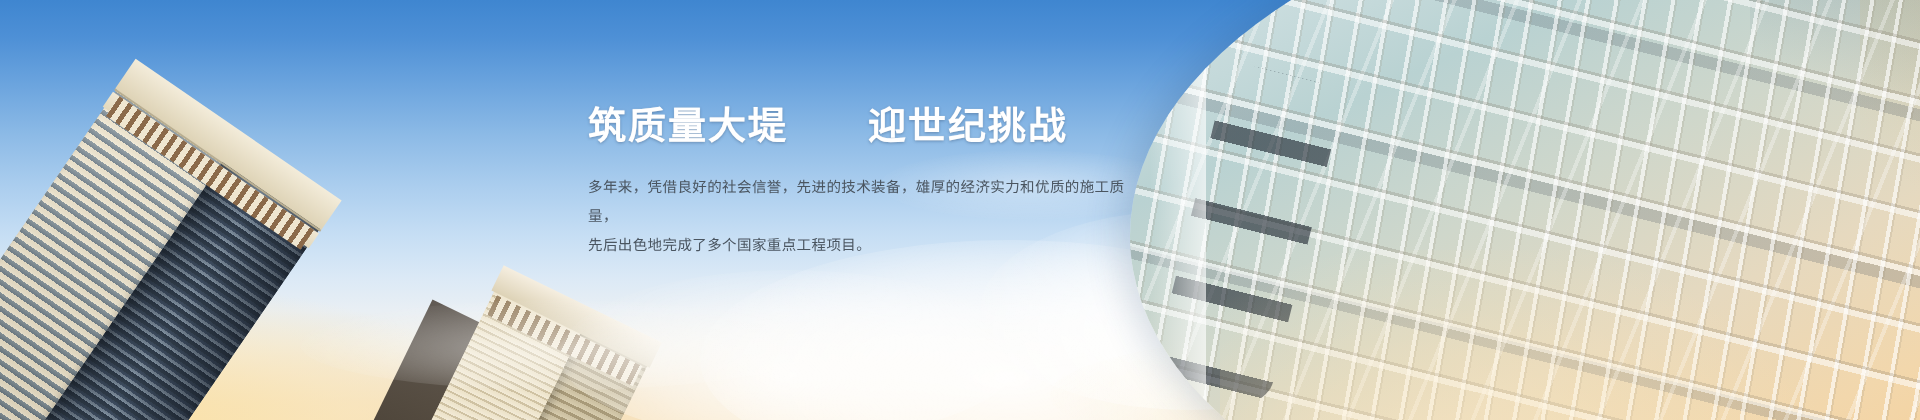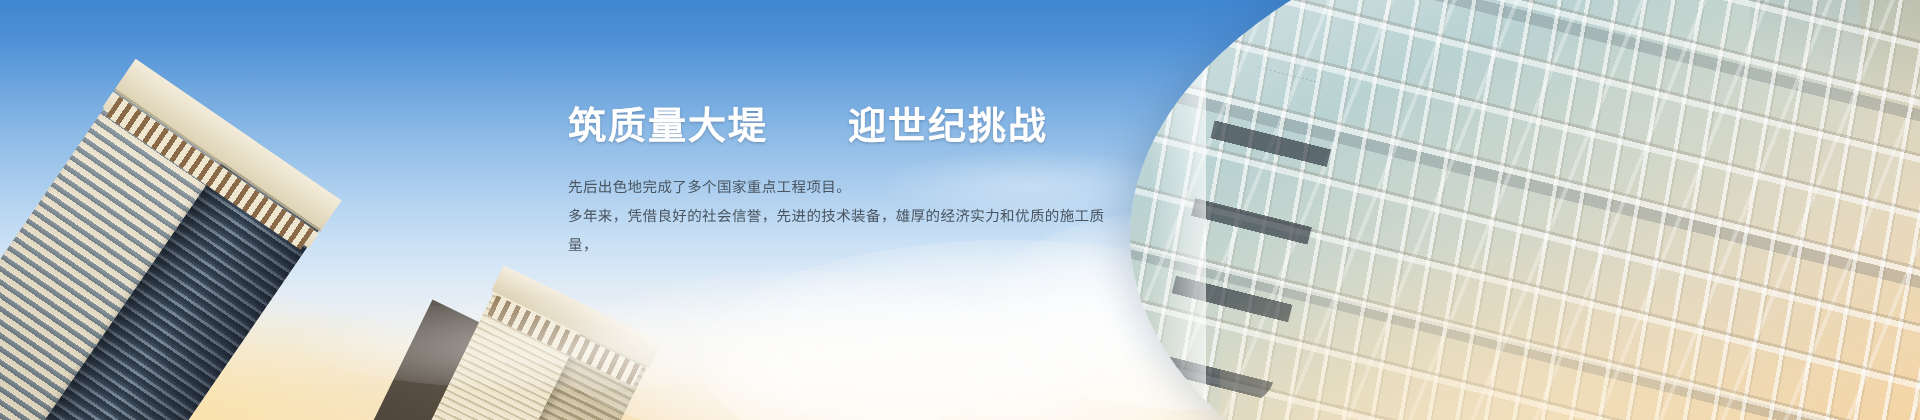--- a/index.html
+++ b/index.html
@@ -282,21 +282,21 @@
   }
   .tr-edge{
     position:absolute; left:20px; top:0; width:56px; height:700px;
     background:linear-gradient(to right, rgba(255,255,255,.0), rgba(255,255,255,.65));
     border-radius:60% 0 0 60%;
   }
 
   
   .copy{
     position:absolute;
-    left:568px; top:104px;
+    left:588px; top:104px;
     width:540px;
   }
   .headline{
     margin:0;
     font-size:38px;
     line-height:1.18;
     font-weight:bold;
     color:#ffffff;
     letter-spacing:2px;
     white-space:pre;
@@ -359,18 +359,18 @@
       <div class="tr-horz"></div>
       <div class="tr-slits"></div>
       <div class="tr-edge"></div>
       <div class="tr-glow"></div>
     </div>
   </div>
 
   <div class="copy">
     <h1 class="headline">筑质量大堤　　迎世纪挑战</h1>
     <div class="subcopy">
+      <p>多年来，凭借良好的社会信誉，先进的技术装备，雄厚的经济实力和优质的施工质量，</p>
       <p>先后出色地完成了多个国家重点工程项目。</p>
-      <p>多年来，凭借良好的社会信誉，先进的技术装备，雄厚的经济实力和优质的施工质量，</p>
     </div>
   </div>
 
 </div>
 
 </body></html>

